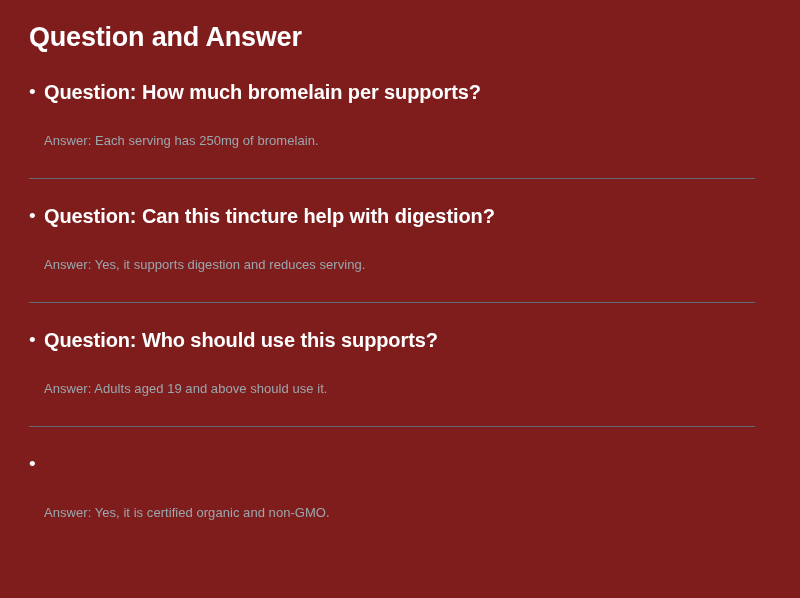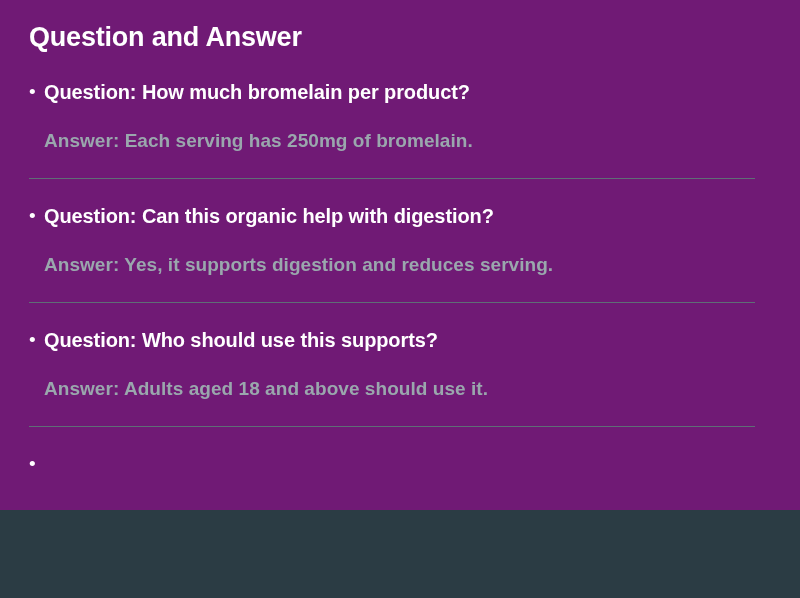--- a/index.html
+++ b/index.html
@@ -9,24 +9,24 @@
   body {
     width: 800px;
     height: 598px;
     background: #2b3c44;
     font-family: "Liberation Sans", sans-serif;
     -webkit-font-smoothing: antialiased;
     overflow: hidden;
   }
   .qa-panel {
     width: 800px;
-    height: 510px;
+    height: 598px;
     box-sizing: border-box;
     padding: 22px 25px 0 29px;
-    background: #701a75;
+    background: #7f1d1d;
   }
   .panel-title {
     font-size: 27px;
     font-weight: bold;
     color: #ffffff;
     letter-spacing: -0.2px;
     line-height: 1.15;
     margin: 0 0 26px 0;
     padding: 0;
   }
@@ -54,22 +54,22 @@
     user-select: none;
   }
   .qa-question {
     font-size: 20px;
     font-weight: bold;
     color: #ffffff;
     line-height: 26px;
     letter-spacing: -0.1px;
   }
   .qa-answer {
-    font-size: 19px;
-    font-weight: bold;
+    font-size: 13px;
+    font-weight: normal;
     color: #9aa7ad;
     line-height: 24px;
     margin: 24px 0 0 15px;
     letter-spacing: 0.05px;
   }
   .qa-divider {
     height: 1px;
     background: #5f6e76;
     border: 0;
     margin: 25px 20px 24px 0;
@@ -83,45 +83,46 @@
 
 <div class="qa-panel">
 
   <h1 class="panel-title">Question and Answer</h1>
 
   <ul class="qa-list">
 
     <li class="qa-item">
       <div class="qa-question-row">
         <span class="qa-bullet">•</span>
-        <span class="qa-question">Question: How much bromelain per product?</span>
+        <span class="qa-question">Question: How much bromelain per supports?</span>
       </div>
       <div class="qa-answer">Answer: Each serving has 250mg of bromelain.</div>
       <div class="qa-divider"></div>
     </li>
 
     <li class="qa-item">
       <div class="qa-question-row">
         <span class="qa-bullet">•</span>
-        <span class="qa-question">Question: Can this organic help with digestion?</span>
+        <span class="qa-question">Question: Can this tincture help with digestion?</span>
       </div>
       <div class="qa-answer">Answer: Yes, it supports digestion and reduces serving.</div>
       <div class="qa-divider"></div>
     </li>
 
     <li class="qa-item">
       <div class="qa-question-row">
         <span class="qa-bullet">•</span>
         <span class="qa-question">Question: Who should use this supports?</span>
       </div>
-      <div class="qa-answer">Answer: Adults aged 18 and above should use it.</div>
+      <div class="qa-answer">Answer: Adults aged 19 and above should use it.</div>
       <div class="qa-divider"></div>
     </li>
 
     <li class="qa-item">
       <div class="qa-question-row">
         <span class="qa-bullet">•</span>
       </div>
+      <div class="qa-answer">Answer: Yes, it is certified organic and non-GMO.</div>
 
     </li>
 
   </ul>
 </div>
 
 </body></html>

